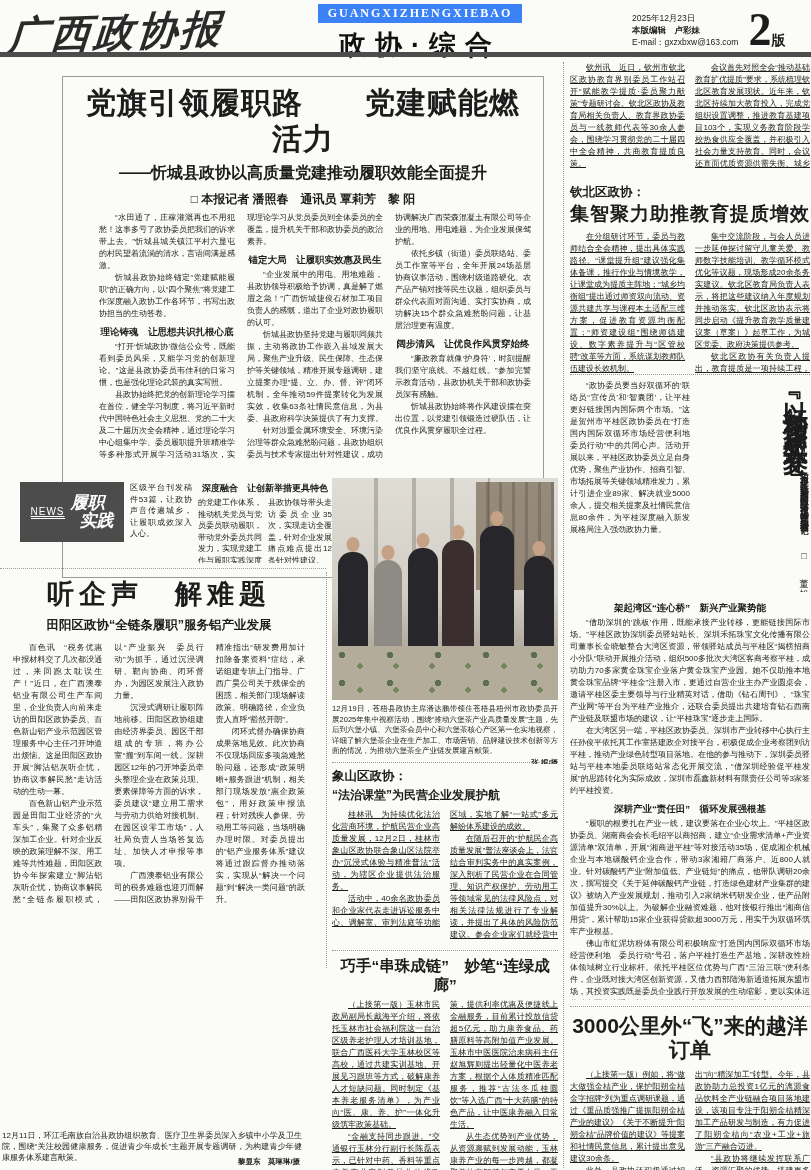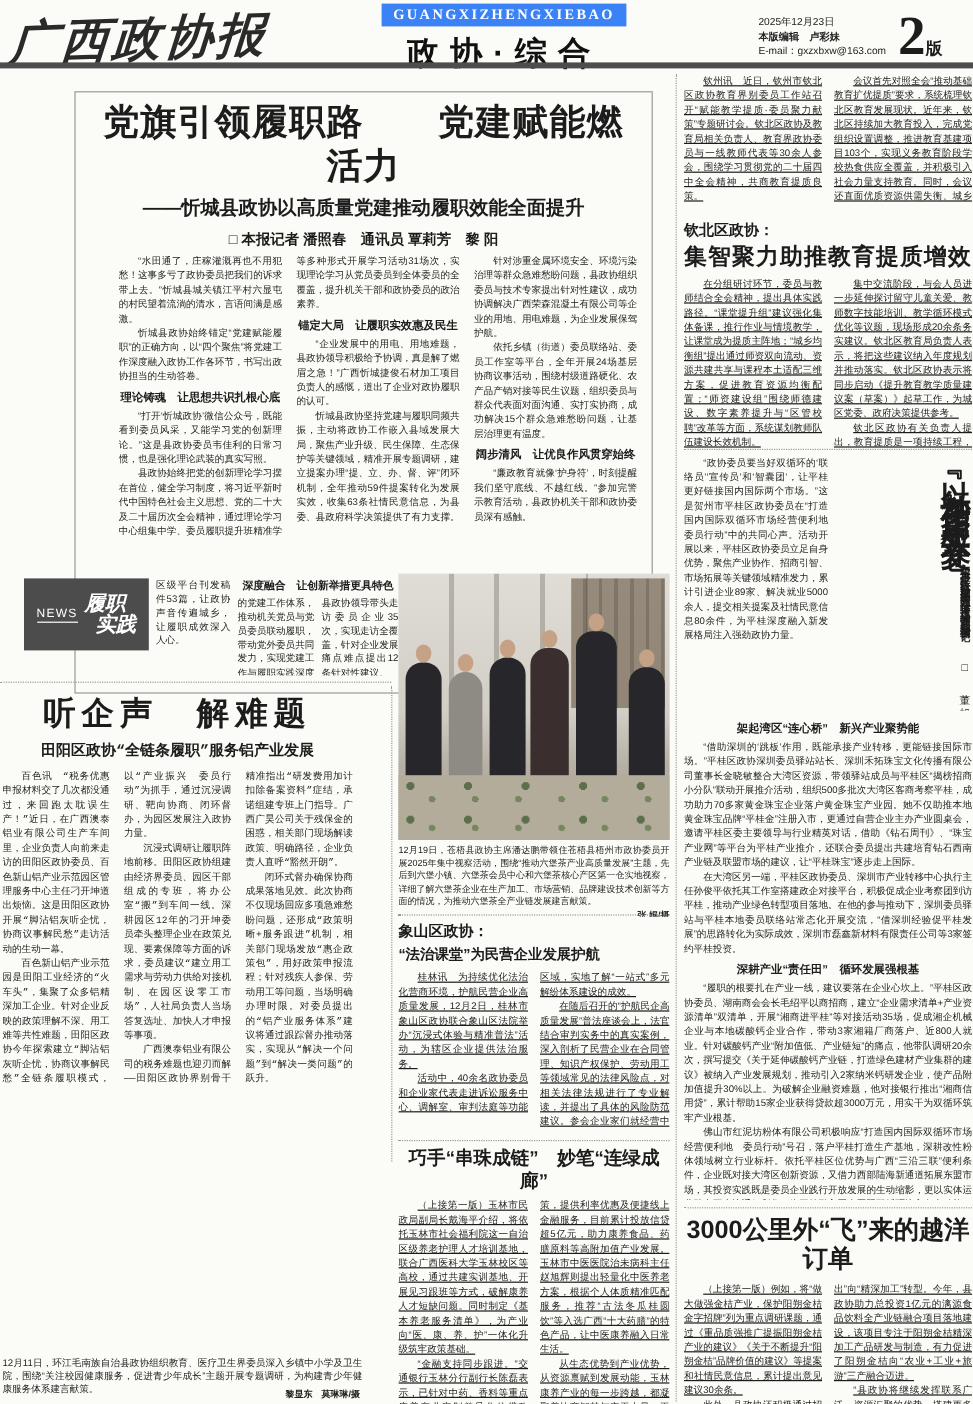--- a/index.html
+++ b/index.html
@@ -30,21 +30,21 @@
   .credit{font-size:7.5px;text-align:right;font-weight:bold;margin-top:1px;}
   
   .leadbox{border:1px solid #9a9a9a;padding:8px 12px;box-sizing:border-box;}
   .lead-title{text-align:center;font-weight:bold;font-size:30px;line-height:36px;letter-spacing:1px;}
   .lead-sub{text-align:center;font-weight:bold;font-size:16px;margin-top:6px;}
   .lead-by{text-align:center;font-size:12px;font-weight:bold;margin-top:7px;margin-bottom:4px;}
   
   .newsstrip{display:flex;gap:6px;}
   .badge{background:#4c4c4c;color:#fff;width:104px;height:60px;flex:none;display:flex;
          align-items:center;justify-content:center;gap:6px;}
-  .badge .en{font-size:10px;border-bottom:1px solid #fff;padding-bottom:1px;letter-spacing:1px;}
+  .badge .en{font-size:10px;border-bottom:1px solid #fff;padding-bottom:1px;letter-spacing:1px;text-decoration:underline;}
   .badge .cn{font-weight:bold;font-size:17px;line-height:18px;font-style:italic;}
   .badge .cn .l2{margin-left:9px;display:block;}
   .strip-txt{font-size:8px;line-height:11.5px;text-align:justify;}
   .strip-head{font-weight:bold;font-size:9px;text-align:center;margin-bottom:2px;}
   
   .vblock{writing-mode:vertical-rl;display:flex;}
   .vmain{font-weight:bold;font-size:25px;line-height:28px;letter-spacing:4px;}
   .vsub{font-size:8.5px;line-height:11px;font-weight:bold;margin-top:8px;letter-spacing:2px;}
   .vby{font-size:9px;margin-top:30px;letter-spacing:4px;}
   
@@ -94,20 +94,21 @@
         <p class="head">理论铸魂　让思想共识扎根心底</p>
         <p class="para">“打开‘忻城政协’微信公众号，既能看到委员风采，又能学习党的创新理论。”这是县政协委员韦佳利的日常习惯，也是强化理论武装的真实写照。</p>
         <p class="para">县政协始终把党的创新理论学习摆在首位，健全学习制度，将习近平新时代中国特色社会主义思想、党的二十大及二十届历次全会精神，通过理论学习中心组集中学、委员履职提升班精准学等多种形式开展学习活动31场次，实现理论学习从党员委员到全体委员的全覆盖，提升机关干部和政协委员的政治素养。</p>
         <p class="head">锚定大局　让履职实效惠及民生</p>
         <p class="para">“企业发展中的用电、用地难题，县政协领导积极给予协调，真是解了燃眉之急！”广西忻城捷俊石材加工项目负责人的感慨，道出了企业对政协履职的认可。</p>
         <p class="para">忻城县政协坚持党建与履职同频共振，主动将政协工作嵌入县域发展大局，聚焦产业升级、民生保障、生态保护等关键领域，精准开展专题调研，建立提案办理“提、立、办、督、评”闭环机制，全年推动59件提案转化为发展实效，收集63条社情民意信息，为县委、县政府科学决策提供了有力支撑。</p>
         <p class="para">针对涉重金属环境安全、环境污染治理等群众急难愁盼问题，县政协组织委员与技术专家提出针对性建议，成功协调解决广西荣森混凝土有限公司等企业的用地、用电难题，为企业发展保驾护航。</p>
         <p class="para">依托乡镇（街道）委员联络站、委员工作室等平台，全年开展24场基层协商议事活动，围绕村级道路硬化、农产品产销对接等民生议题，组织委员与群众代表面对面沟通、实打实协商，成功解决15个群众急难愁盼问题，让基层治理更有温度。</p>
         <p class="head">阔步清风　让优良作风贯穿始终</p>
         <p class="para">“廉政教育就像‘护身符’，时刻提醒我们坚守底线、不越红线。”参加完警示教育活动，县政协机关干部和政协委员深有感触。</p>
+        <p class="para">忻城县政协始终将作风建设摆在突出位置，以党建引领锻造过硬队伍，让优良作风贯穿履职全过程。</p>
       </div>
   </div>
 
   <div class="abs newsstrip" style="left:20px;top:482px;width:312px;height:82px;">
     <div class="badge">
       <span class="en">NEWS</span>
       <span class="cn">
         <span>履职</span>
         <span class="l2">实践</span>
       </span>
@@ -156,21 +157,21 @@
   <div class="abs hdot" style="left:332px;top:950px;width:226px;"></div>
   <div class="abs" style="left:332px;top:956px;width:226px;">
     <div class="bigtitle" style="font-size:15.5px;line-height:19px;text-align:center;">巧手“串珠成链”　妙笔“连绿成廊”</div>
     <div class="bt cols2 clip" style="height:184px;margin-top:5px;">
         <p class="para">（上接第一版）玉林市民政局副局长戴海平介绍，将依托玉林市社会福利院这一自治区级养老护理人才培训基地，联合广西医科大学玉林校区等高校，通过共建实训基地、开展见习跟班等方式，破解康养人才短缺问题。同时制定《基本养老服务清单》，为产业向“医、康、养、护”一体化升级筑牢政策基础。</p>
         <p class="para">“金融支持同步跟进。”交通银行玉林分行副行长陈磊表示，已针对中药、香料等重点康养产业定制差异化信贷政策，提供利率优惠及便捷线上金融服务，目前累计投放信贷超5亿元，助力康养食品、药膳原料等高附加值产业发展。玉林市中医医院治未病科主任赵旭辉则提出轻量化中医养老方案，根据个人体质精准匹配服务，推荐“古法冬瓜桂圆饮”等入选广西“十大药膳”的特色产品，让中医康养融入日常生活。</p>
         <p class="para">从生态优势到产业优势，从资源禀赋到发展动能，玉林康养产业的每一步跨越，都凝聚着协商智慧与实干力量。玉林市政协以协商为桥梁，既助力康养产业串珠成链、连绿成廊，也见证着区域康养中心的加速崛起。</p>
       </div>
   </div>
 
-  <div class="abs" style="left:2px;top:576px;width:292px;font-family:Liberation Mono, monospace;">
+  <div class="abs" style="left:13px;top:576px;width:292px;">
     <div class="bigtitle" style="font-size:27px;letter-spacing:5px;text-align:center;">听企声　解难题</div>
     <div class="bigtitle" style="font-size:12.5px;text-align:center;margin-top:5px;">田阳区政协“全链条履职”服务铝产业发展</div>
     <div class="bt cols3 clip" style="height:318px;margin-top:8px;">
         <p class="para">百色讯　“税务优惠申报材料交了几次都没通过，来回跑太耽误生产！”近日，在广西澳泰铝业有限公司生产车间里，企业负责人向前来走访的田阳区政协委员、百色新山铝产业示范园区管理服务中心主任刁开坤道出烦恼。这是田阳区政协开展“脚沾铝灰听企忧，协商议事解民愁”走访活动的生动一幕。</p>
         <p class="para">百色新山铝产业示范园是田阳工业经济的“火车头”，集聚了众多铝精深加工企业。针对企业反映的政策理解不深、用工难等共性难题，田阳区政协今年探索建立“脚沾铝灰听企忧，协商议事解民愁”全链条履职模式，以“产业振兴　委员行动”为抓手，通过沉浸调研、靶向协商、闭环督办，为园区发展注入政协力量。</p>
         <p class="para">沉浸式调研让履职阵地前移。田阳区政协组建由经济界委员、园区干部组成的专班，将办公室“搬”到车间一线。深耕园区12年的刁开坤委员牵头整理企业在政策兑现、要素保障等方面的诉求，委员建议“建立用工需求与劳动力供给对接机制、在园区设零工市场”，人社局负责人当场答复选址、加快人才申报等事项。</p>
         <p class="para">广西澳泰铝业有限公司的税务难题也迎刃而解——田阳区政协界别骨干精准指出“研发费用加计扣除备案资料”症结，承诺组建专班上门指导。广西广昊公司关于残保金的困惑，相关部门现场解读政策、明确路径，企业负责人直呼“豁然开朗”。</p>
         <p class="para">闭环式督办确保协商成果落地见效。此次协商不仅现场回应多项急难愁盼问题，还形成“政策明晰+服务跟进”机制，相关部门现场发放“惠企政策包”，用好政策申报流程；针对残疾人参保、劳动用工等问题，当场明确办理时限。对委员提出的“铝产业服务体系”建议将通过跟踪督办推动落实，实现从“解决一个问题”到“解决一类问题”的跃升。</p>
       </div>
   </div>

